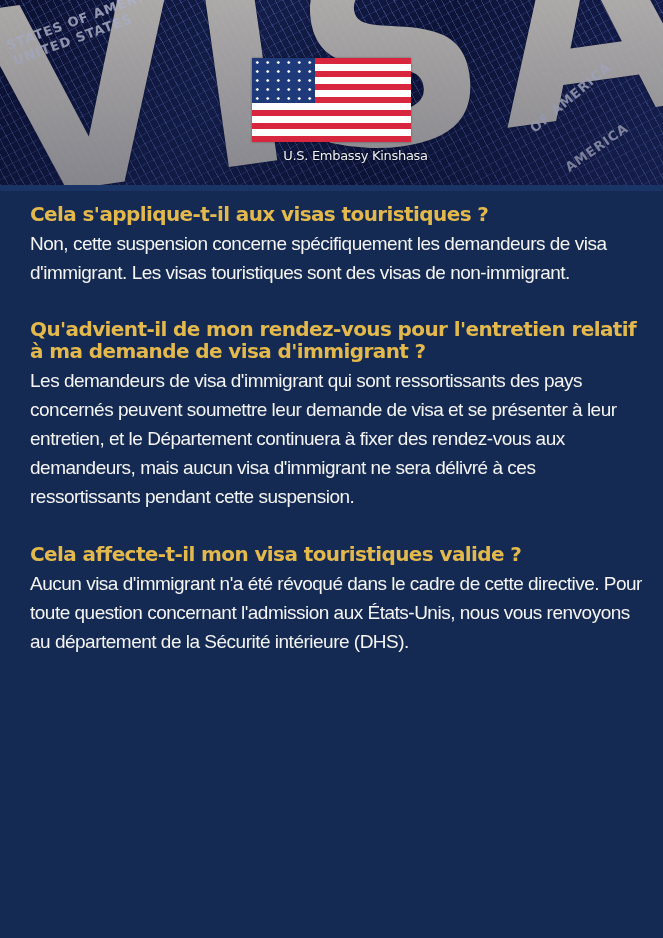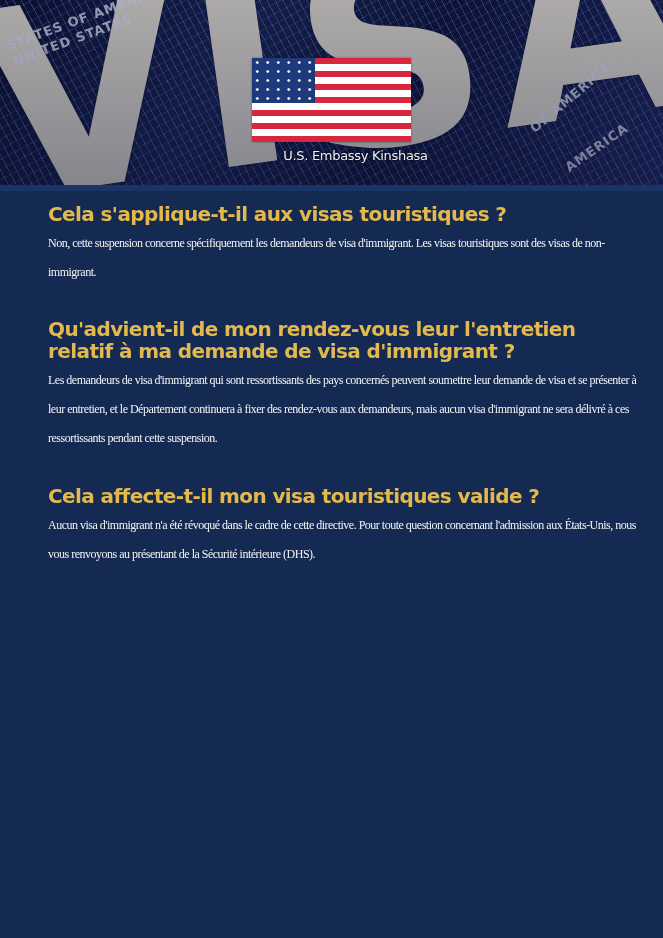--- a/index.html
+++ b/index.html
@@ -55,29 +55,29 @@
     position: absolute; left: 0; width: 663px; top: 148px; text-align: center;
     font-family: "DejaVu Sans", sans-serif; font-size: 13px; color: #eef0f6;
     letter-spacing: -0.3px;
     text-shadow: 0 0 2px #000;
     margin-left: 24px;
   }
   .banner-edge { position: absolute; left: 0; top: 185px; width: 663px; height: 6px; background: #1b3466; }
 
   
   .content { position: absolute; left: 30px; top: 203px; width: 615px; }
-  .faq { margin: 0 0 32px 18px; }
+  .faq { margin: 0 0 32px 0; }
   .faq-q {
     font-family: "DejaVu Sans", sans-serif; font-weight: bold;
     color: #e3b94d; font-size: 20px; line-height: 22px;
     letter-spacing: -0.6px; margin: 0 0 4px 0;
   }
   .faq-a {
-    font-family: Liberation Serif, serif; color: #f4f4f4;
-    font-size: 12px; line-height: 29px; letter-spacing: -0.5px; margin: 0;
+    font-family: Liberation Sans, sans-serif; color: #f4f4f4;
+    font-size: 19px; line-height: 29px; letter-spacing: -0.5px; margin: 0;
   }
   .faq-2 { margin-top: -1px; }
   .faq-3 { margin-top: 1px; }
 </style>
 </head>
 <body>
 
 <div class="page">
 
   <div class="banner">
@@ -95,23 +95,23 @@
   </div>
   <div class="banner-edge"></div>
 
   <div class="content">
     <div class="faq faq-1">
       <h2 class="faq-q">Cela s'applique-t-il aux visas touristiques ?</h2>
       <p class="faq-a">Non, cette suspension concerne spécifiquement les demandeurs de visa d'immigrant. Les visas touristiques sont des visas de non-immigrant.</p>
     </div>
 
     <div class="faq faq-2">
-      <h2 class="faq-q">Qu'advient-il de mon rendez-vous leur l'entretien relatif à ma demande de visa d'immigrant ?</h2>
+      <h2 class="faq-q">Qu'advient-il de mon rendez-vous pour l'entretien relatif à ma demande de visa d'immigrant ?</h2>
       <p class="faq-a">Les demandeurs de visa d'immigrant qui sont ressortissants des pays concernés peuvent soumettre leur demande de visa et se présenter à leur entretien, et le Département continuera à fixer des rendez-vous aux demandeurs, mais aucun visa d'immigrant ne sera délivré à ces ressortissants pendant cette suspension.</p>
     </div>
 
 
     <div class="faq faq-4">
       <h2 class="faq-q">Cela affecte-t-il mon visa touristiques valide ?</h2>
-      <p class="faq-a">Aucun visa d'immigrant n'a été révoqué dans le cadre de cette directive. Pour toute question concernant l'admission aux États-Unis, nous vous renvoyons au présentant de la Sécurité intérieure (DHS).</p>
+      <p class="faq-a">Aucun visa d'immigrant n'a été révoqué dans le cadre de cette directive. Pour toute question concernant l'admission aux États-Unis, nous vous renvoyons au département de la Sécurité intérieure (DHS).</p>
     </div>
   </div>
 </div>
 
 </body></html>

